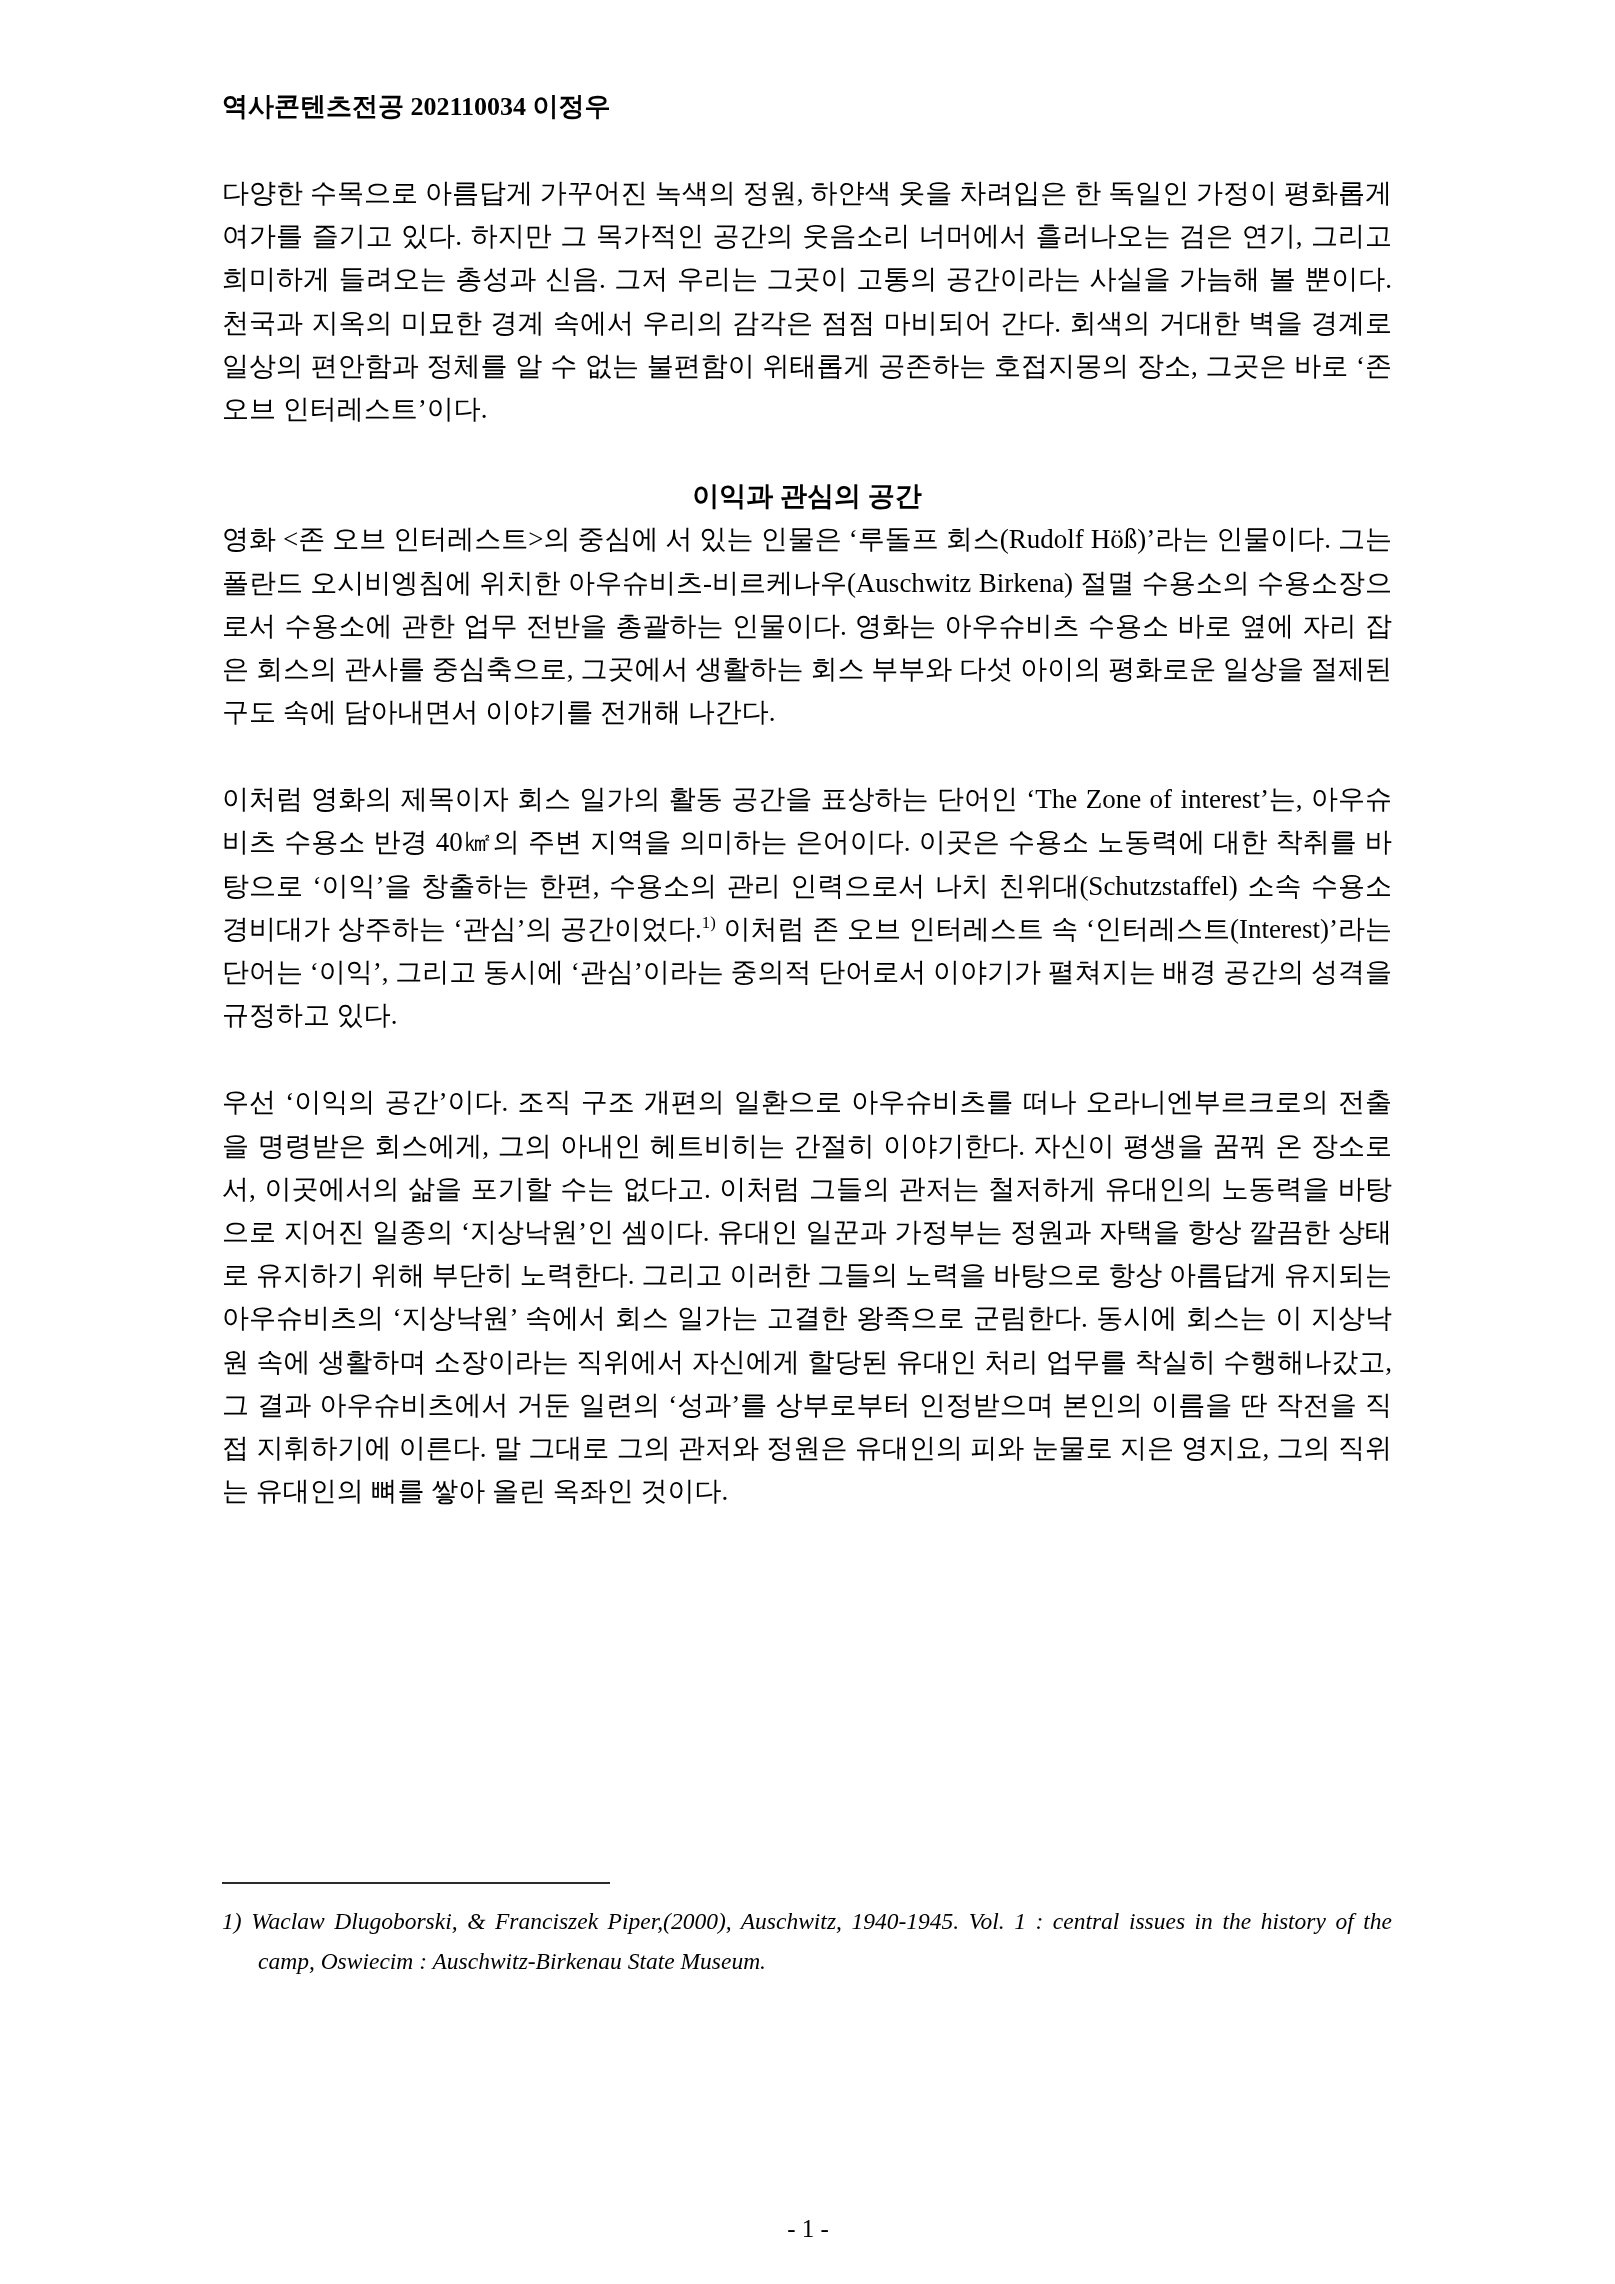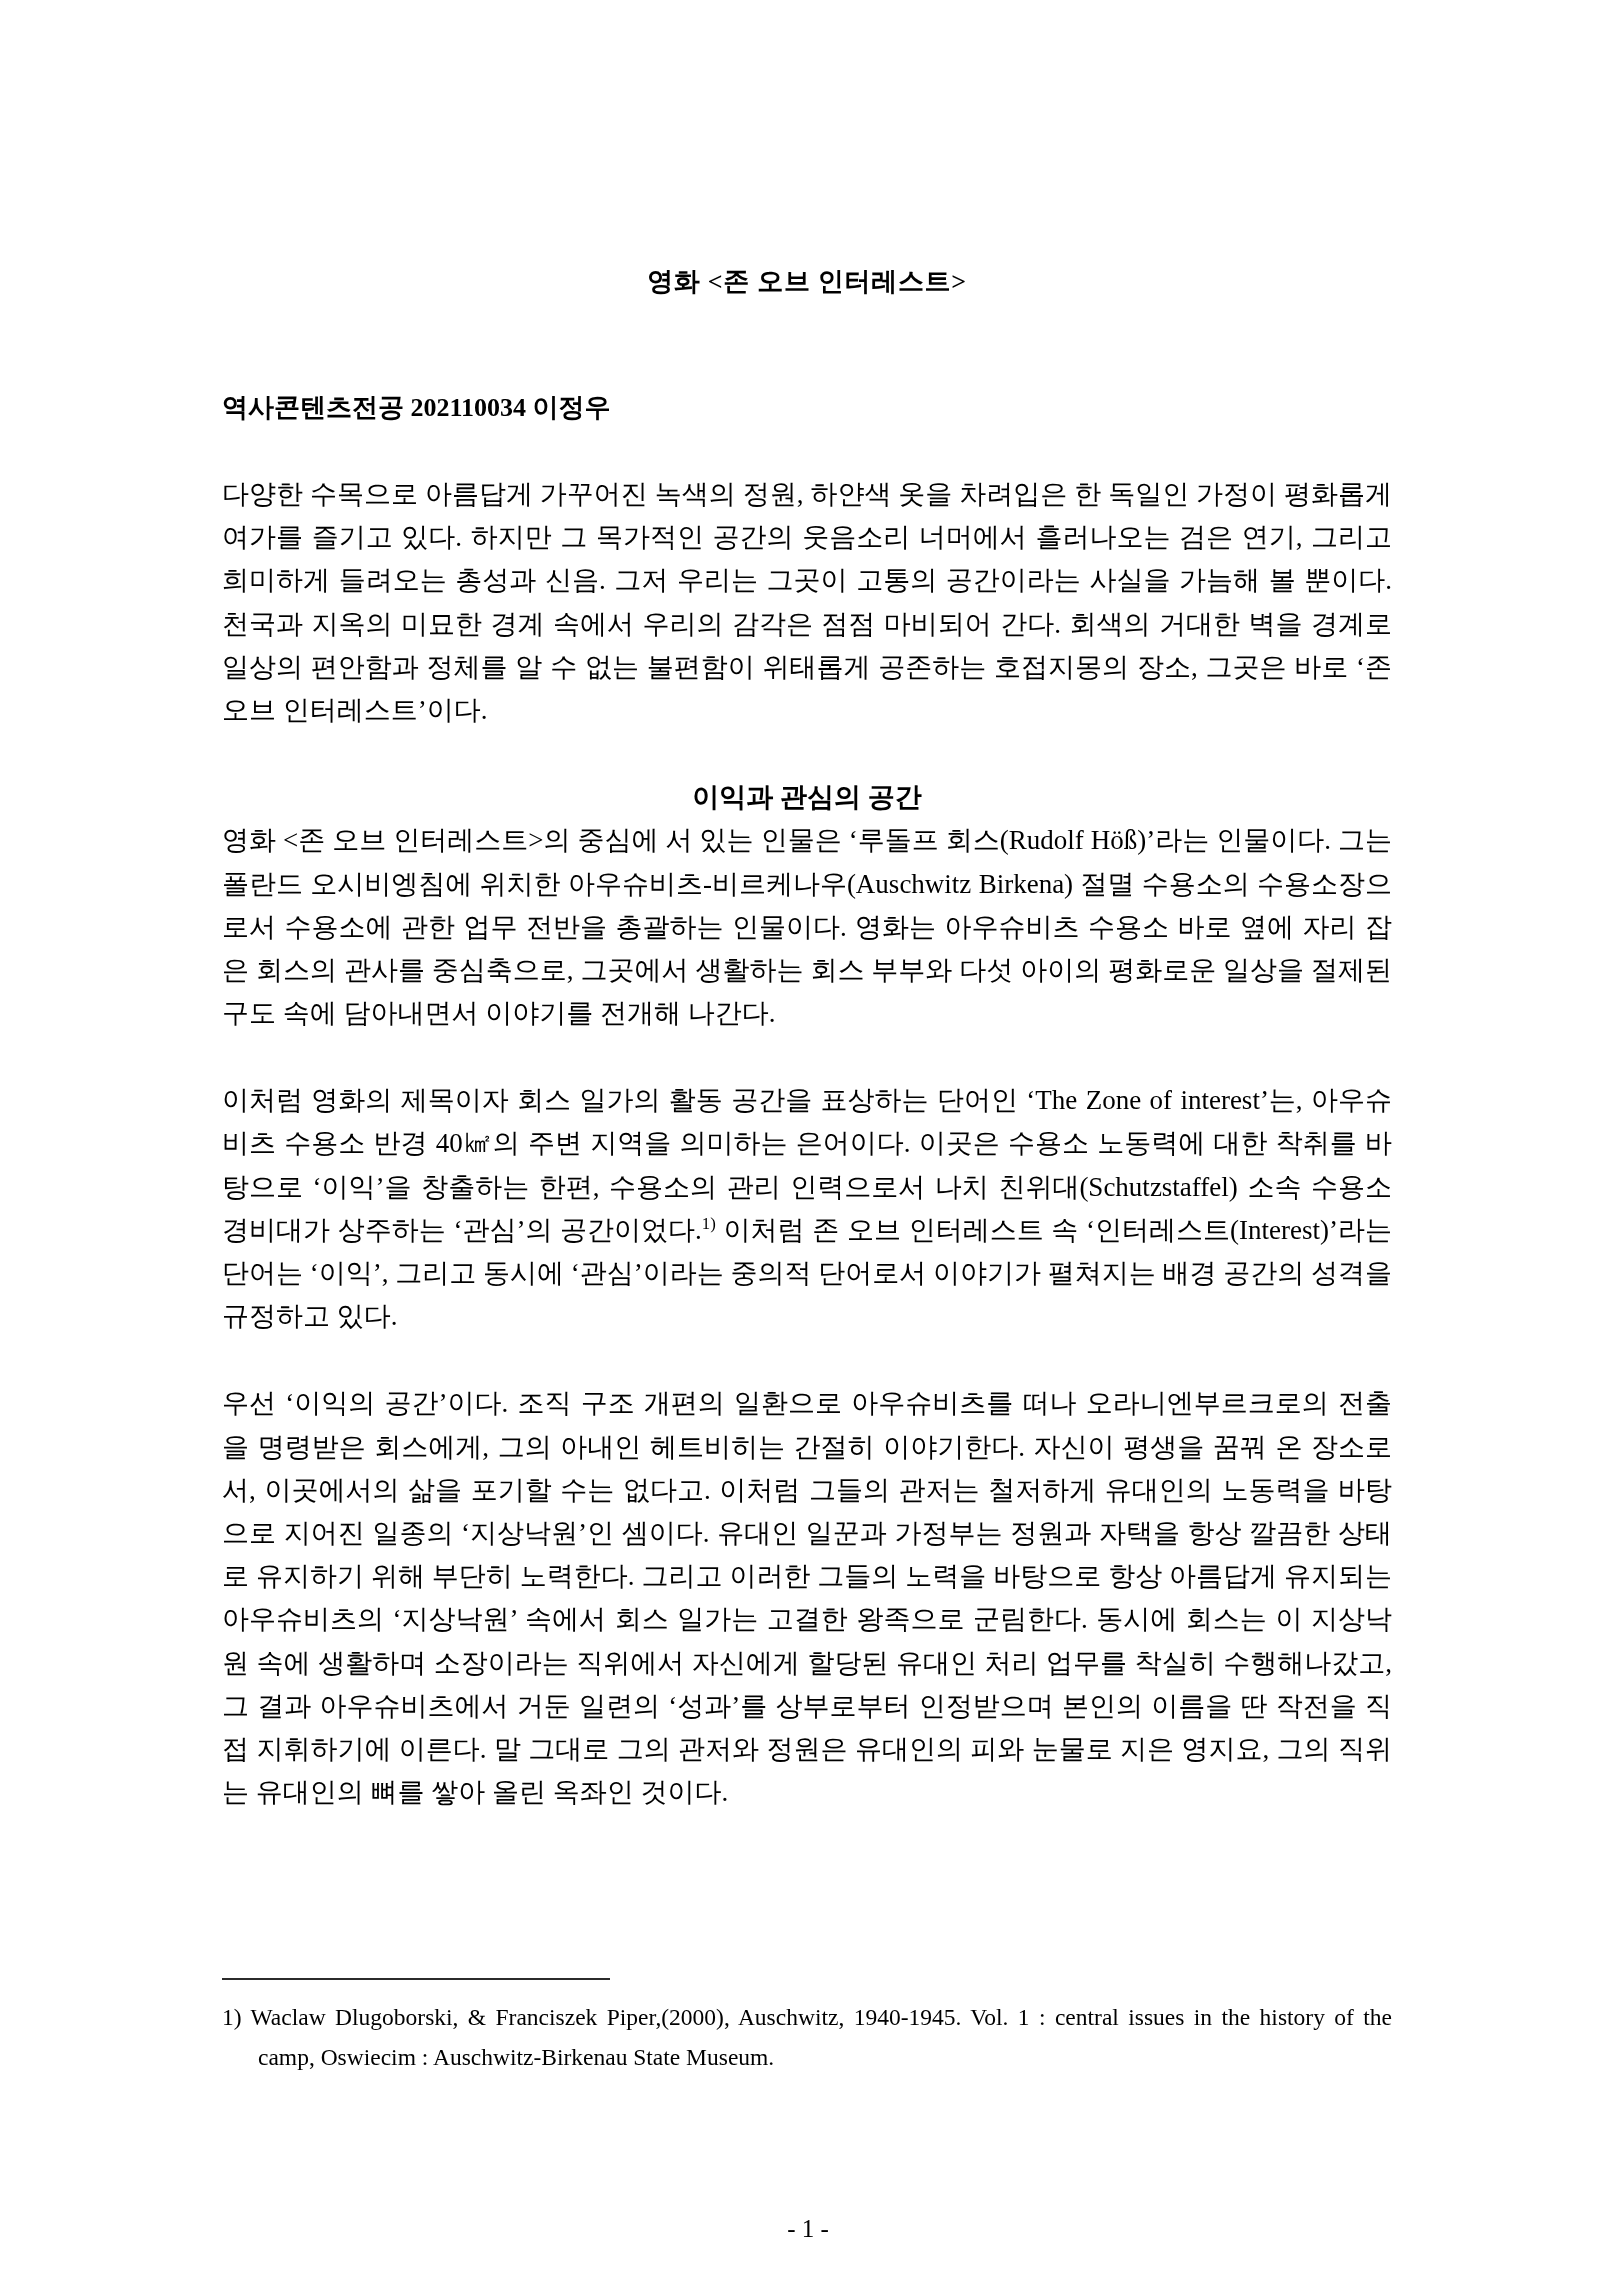--- a/index.html
+++ b/index.html
@@ -57,22 +57,23 @@
     text-align: center;
   }
   sup.fnref {
     font-size: 0.62em;
     line-height: 0;
     vertical-align: super;
   }
   .footnote-area {
     position: absolute;
     left: 222px;
-    top: 1978px;
+    top: 1882px;
     width: 1170px;
+    font-style: italic;
   }
   .footnote-rule {
     width: 388px;
     height: 0;
     border-top: 2px solid #2b2b2b;
     margin: 0 0 17px 0;
   }
   .footnote-entry {
     margin: 0;
     font-size: 23.5px;
@@ -91,21 +92,20 @@
     font-size: 25px;
     line-height: 1.4;
   }
 </style>
 </head>
 <body>
 
 <div class="page">
   <div class="content">
 
-    <p class="doc-subtitle">영화 &lt;존 오브 인터레스트&gt;</p>
 
 
     <p class="doc-byline">역사콘텐츠전공 202110034 이정우</p>
 
     <div class="doc-body">
 
       <p class="para">다양한 수목으로 아름답게 가꾸어진 녹색의 정원, 하얀색 옷을 차려입은 한 독일인 가정이 평화롭게 여가를 즐기고 있다. 하지만 그 목가적인 공간의 웃음소리 너머에서 흘러나오는 검은 연기, 그리고 희미하게 들려오는 총성과 신음. 그저 우리는 그곳이 고통의 공간이라는 사실을 가늠해 볼 뿐이다. 천국과 지옥의 미묘한 경계 속에서 우리의 감각은 점점 마비되어 간다. 회색의 거대한 벽을 경계로 일상의 편안함과 정체를 알 수 없는 불편함이 위태롭게 공존하는 호접지몽의 장소, 그곳은 바로 ‘존 오브 인터레스트’이다.</p>
 
       <h2 class="section-heading">이익과 관심의 공간</h2>
 

